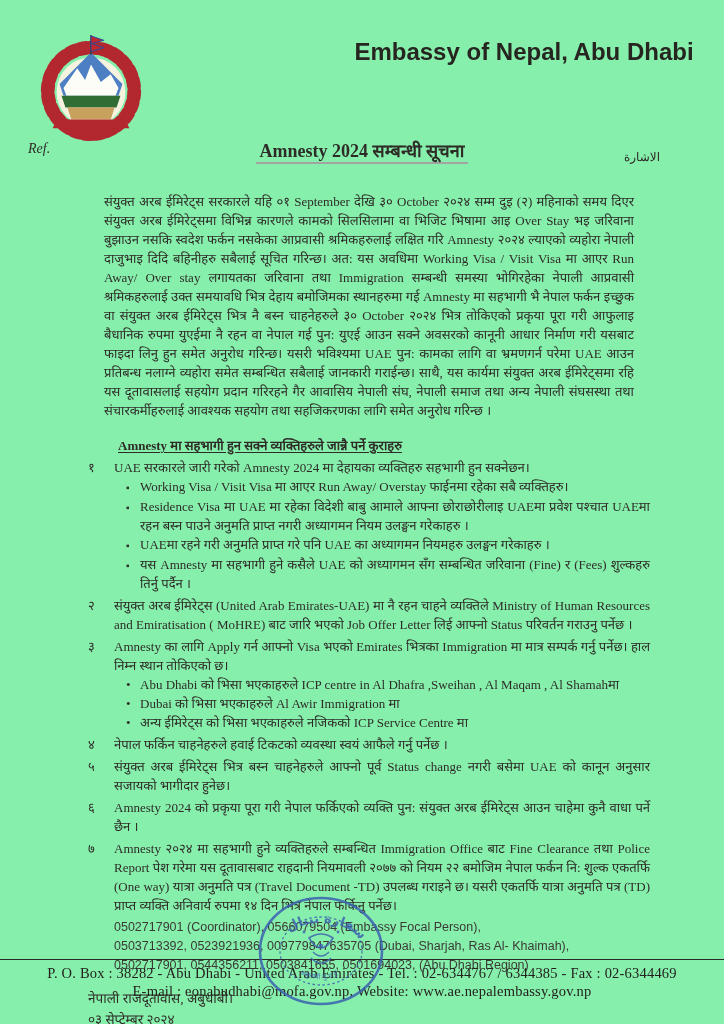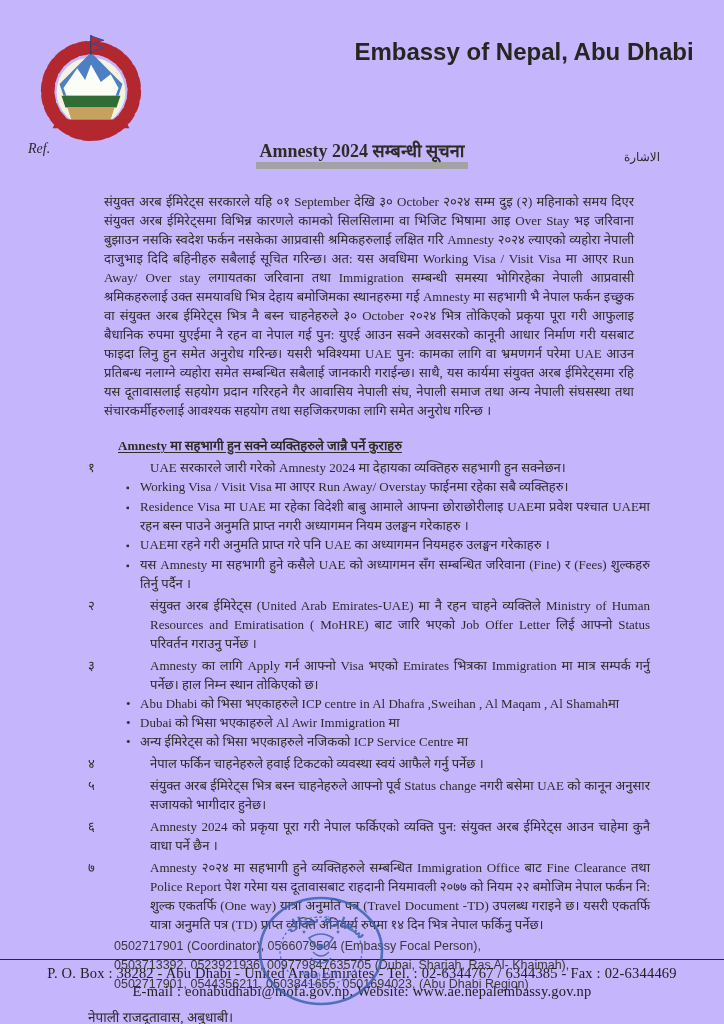--- a/index.html
+++ b/index.html
@@ -1,36 +1,36 @@
 <!DOCTYPE html>
 <html><head>
 <meta charset="utf-8">
 <style>
   html,body{margin:0;padding:0;}
   .page{
-    position:relative;width:724px;height:1024px;background:#c4b5fd;
+    position:relative;width:724px;height:1024px;background:#86efac;
     font-family:"Liberation Serif", serif;color:#2e2c27;overflow:hidden;
   }
   
   .emblem{position:absolute;left:34px;top:30px;width:114px;height:112px;}
   .org-block{position:absolute;top:38px;right:30px;width:340px;text-align:center;}
   .org-name{font-family:"Liberation Sans",sans-serif;font-weight:bold;font-size:24px;color:#262520;white-space:nowrap;}
   .org-name-ar{font-size:19px;font-weight:bold;margin-top:3px;color:#2a2822;}
   .ref{position:absolute;left:28px;top:141px;font-style:italic;font-size:14px;}
   .ref-ar{position:absolute;right:64px;top:150px;font-size:12px;}
   .doc-title{position:absolute;top:138px;left:0;width:100%;text-align:center;font-weight:bold;font-size:18px;}
-  .doc-title .u{border-bottom:7px solid #a3a3a3;padding:0 4px 1px 4px;text-align:center;}
+  .doc-title .u{border-bottom:2px solid #a3a3a3;padding:0 4px 1px 4px;text-align:center;}
   
   .content{position:absolute;left:88px;top:176px;width:562px;font-size:13px;line-height:19px;}
   .intro{margin:16px;text-align:justify;}
   .sec-heading{font-weight:bold;margin-top:7px;text-decoration:underline;text-underline-offset:2px;margin-left:30px;}
   .item{display:flex;margin-top:3px;}
   .num{width:26px;flex:none;}
   .ibody{flex:1;min-width:0;}
-  .itext{text-align:justify;margin-left:36px;}
+  .itext{text-align:justify;}
   .bullet{display:flex;padding-left:12px;}
   .bullet .bm{width:14px;flex:none;}
   .bullet.sq .bm::before{content:"▪";font-size:10px;}
   .bullet.dot .bm::before{content:"•";}
   .btext{flex:1;text-align:justify;min-width:0;}
   .contact{margin-top:3px;padding-left:26px;font-family:"Liberation Sans",sans-serif;font-size:12.5px;line-height:19px;color:#3a3a35;}
   .c-head{font-weight:bold;}
   .closing{margin-top:13px;font-size:13.5px;}
   .closing div{line-height:21px;}
   

